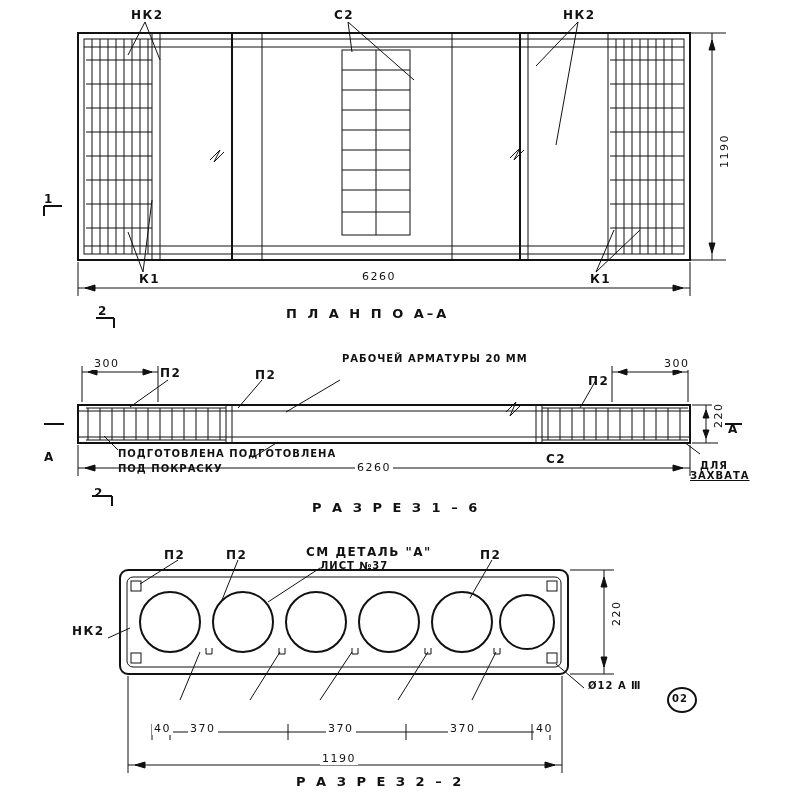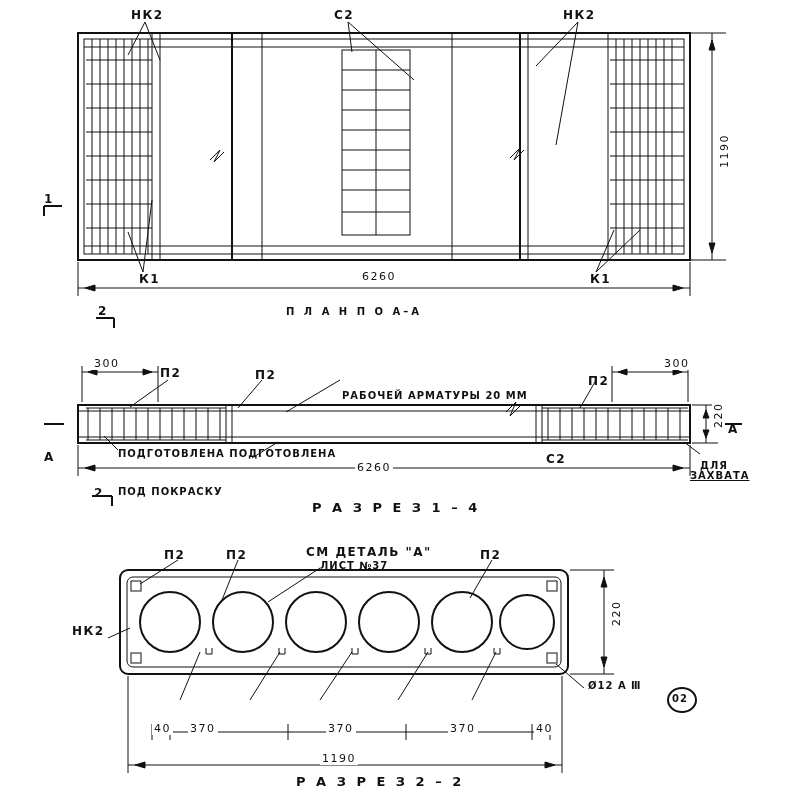--- a/index.html
+++ b/index.html
@@ -135,21 +135,21 @@
   <div class="lbl b" style="left:334px;top:8px;">С2</div>
   <div class="lbl b" style="left:563px;top:8px;">НК2</div>
   <div class="lbl b" style="left:139px;top:272px;">К1</div>
   <div class="lbl b" style="left:590px;top:272px;">К1</div>
   <div class="lbl b" style="left:44px;top:192px;">1</div>
   <div class="lbl b" style="left:98px;top:304px;">2</div>
 
   <div class="dimtxt" style="left:360px;top:270px;">6260</div>
   <div class="dimtxt vert" style="left:718px;top:170px;transform:rotate(-90deg);">1190</div>
 
-  <div class="lbl b" style="left:286px;top:306px;font-size:10px;letter-spacing:3px;">П Л А Н   П О   А–А</div>
+  <div class="lbl b" style="left:286px;top:306px;font-size:13px;letter-spacing:3px;">П Л А Н   П О   А–А</div>
 
   <svg width="800" height="180" style="top:350px;">
     <g stroke="#111" fill="none">
 
       <rect x="78" y="55" width="612" height="38" stroke-width="2"></rect>
       <line x1="78" y1="61" x2="690" y2="61" stroke-width="1"></line>
       <line x1="78" y1="87" x2="690" y2="87" stroke-width="1"></line>
 
       <g stroke-width="1">
         <line x1="88" y1="58" x2="88" y2="90"></line>
@@ -238,27 +238,27 @@
   <div class="dimtxt vert" style="left:712px;top:430px;transform:rotate(-90deg);">220</div>
 
   <div class="lbl b" style="left:160px;top:366px;">П2</div>
   <div class="lbl b" style="left:255px;top:368px;">П2</div>
   <div class="lbl b" style="left:588px;top:374px;">П2</div>
   <div class="lbl b" style="left:546px;top:452px;">С2</div>
   <div class="lbl b" style="left:44px;top:450px;">А</div>
   <div class="lbl b" style="left:728px;top:422px;">А</div>
   <div class="lbl b" style="left:94px;top:486px;">2</div>
 
-  <div class="lbl b sm" style="left:342px;top:390px;">РАБОЧЕЙ АРМАТУРЫ 20 ММ</div>
+  <div class="lbl b sm" style="left:342px;top:353px;">РАБОЧЕЙ АРМАТУРЫ 20 ММ</div>
   <div class="lbl b sm" style="left:118px;top:448px;">ПОДГОТОВЛЕНА ПОДГОТОВЛЕНА</div>
-  <div class="lbl b sm" style="left:118px;top:463px;margin-top:23px;">ПОД ПОКРАСКУ</div>
+  <div class="lbl b sm" style="left:118px;top:463px;">ПОД ПОКРАСКУ</div>
   <div class="lbl b sm" style="left:700px;top:432px;margin-top:28px;">ДЛЯ</div>
   <div class="lbl b sm" style="left:690px;top:470px;text-decoration:underline;">ЗАХВАТА</div>
 
-  <div class="lbl b" style="left:312px;top:500px;font-size:13px;letter-spacing:3px;">Р А З Р Е З   1 – 4</div>
+  <div class="lbl b" style="left:312px;top:500px;font-size:13px;letter-spacing:3px;">Р А З Р Е З   1 – 6</div>
 
   <svg width="800" height="250" style="top:540px;">
     <g stroke="#111" fill="none">
 
       <rect x="120" y="30" width="448" height="104" stroke-width="2" rx="8"></rect>
       <rect x="127" y="37" width="434" height="90" stroke-width="1" rx="6"></rect>
 
       <circle cx="170" cy="82" r="30" stroke-width="2"></circle>
       <circle cx="243" cy="82" r="30" stroke-width="2"></circle>
       <circle cx="316" cy="82" r="30" stroke-width="2"></circle>

